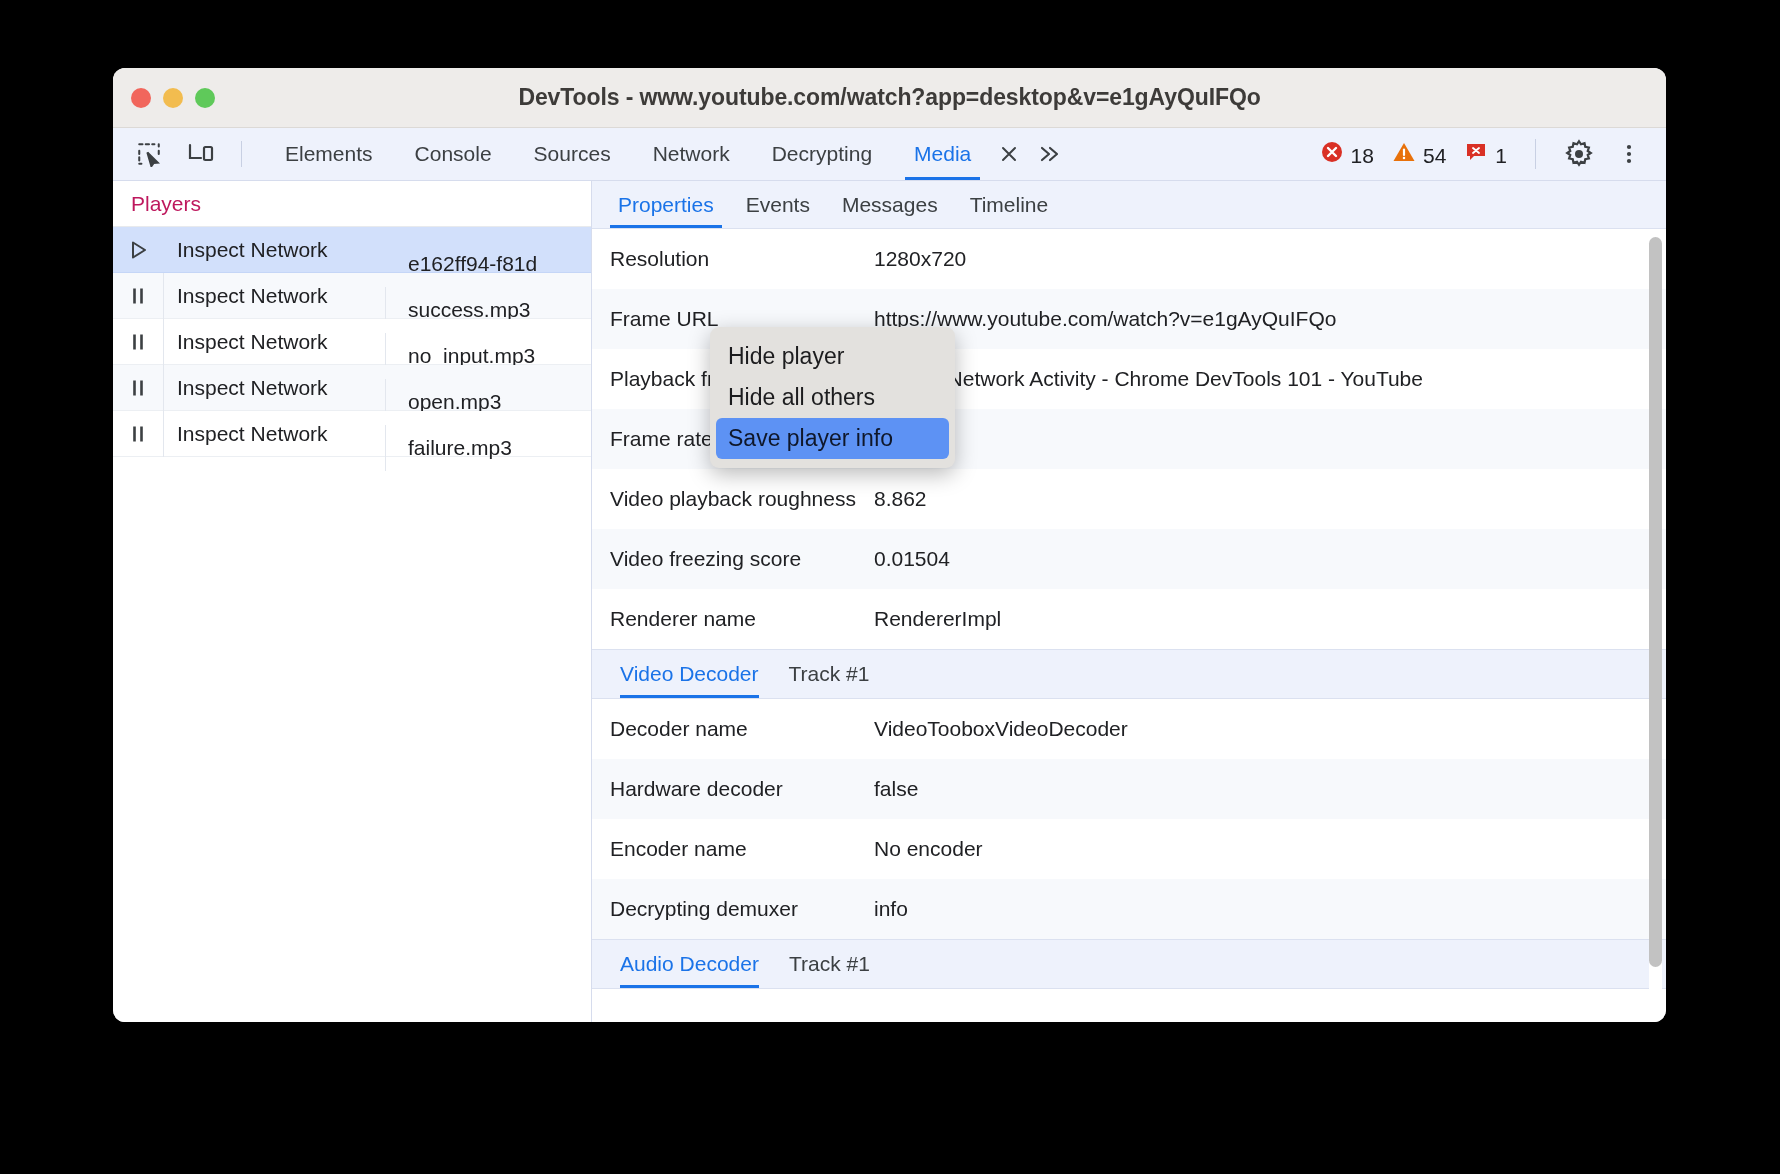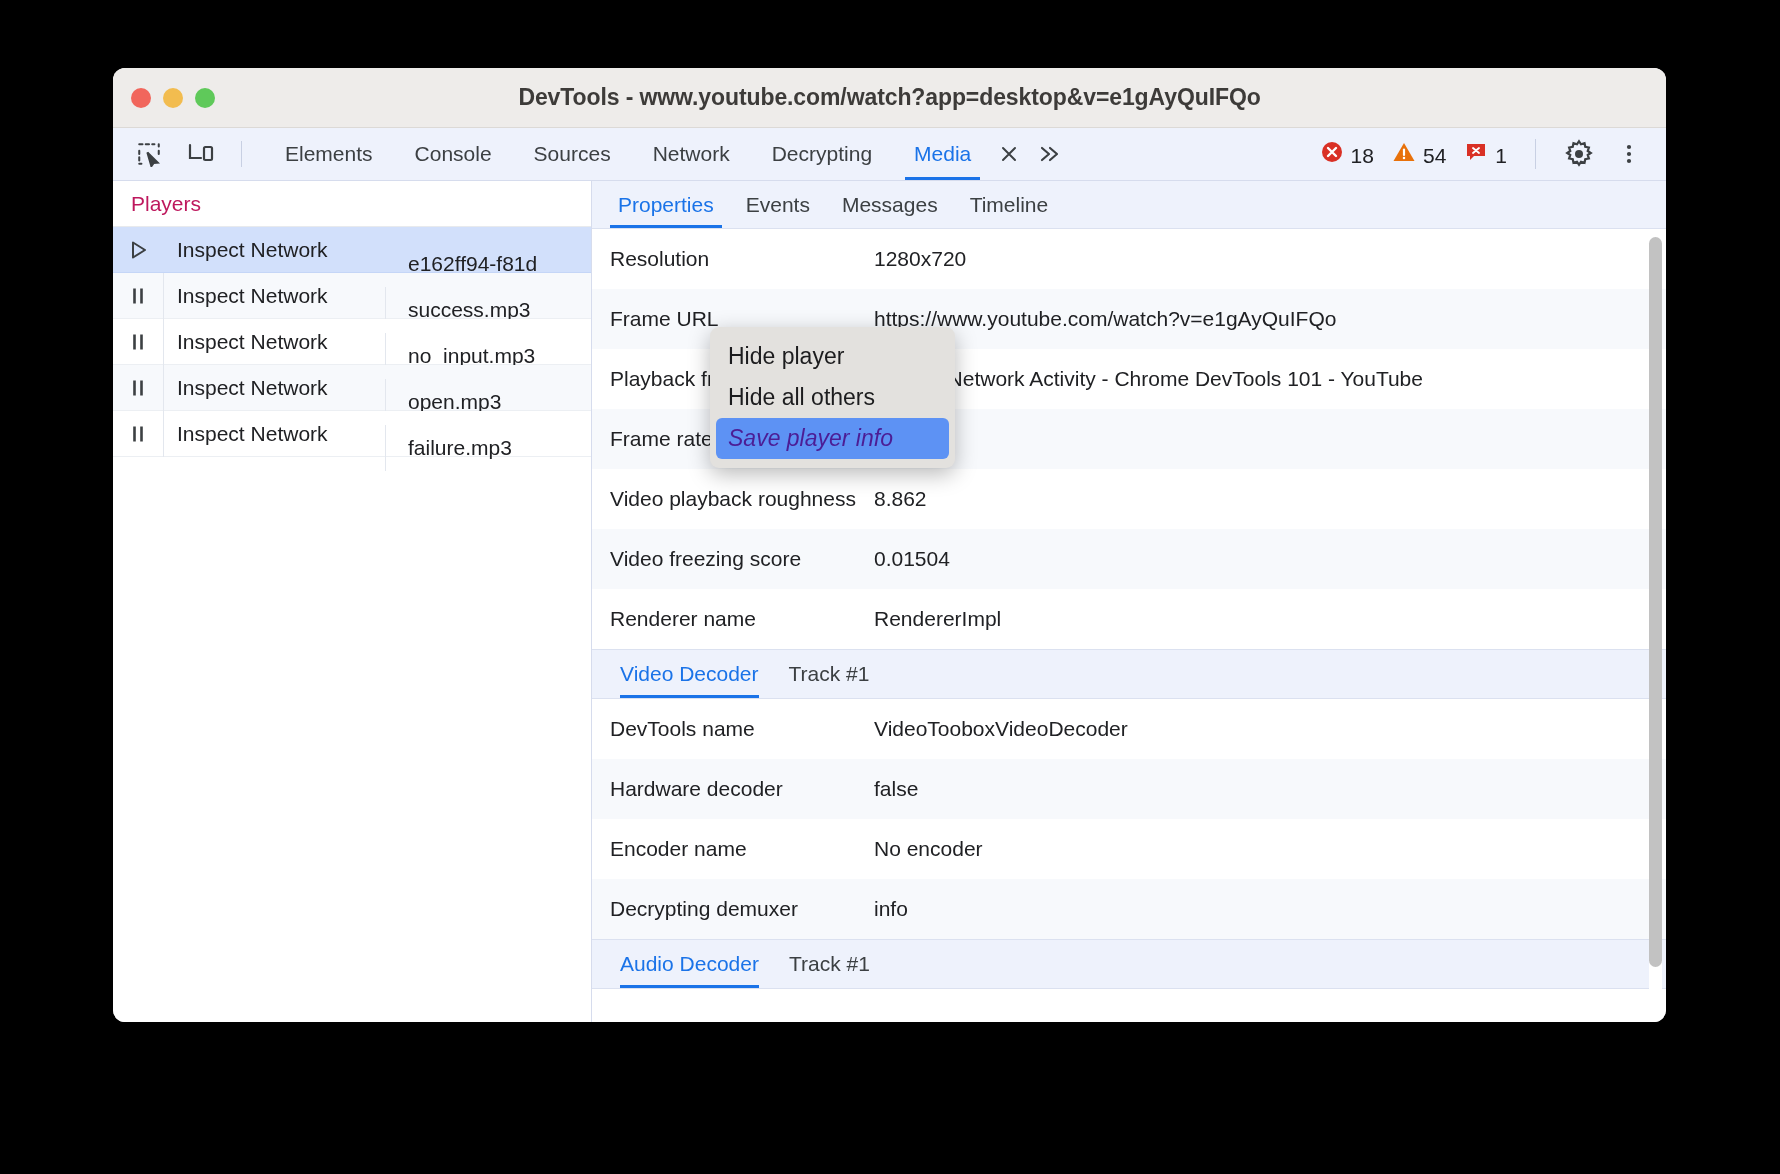--- a/index.html
+++ b/index.html
@@ -250,21 +250,21 @@
     box-shadow: 0 6px 22px rgba(0,0,0,.28);
     z-index: 50;
   }
   .ctx-item {
     font-size: 23px;
     color: #1c1c1e;
     padding: 7px 12px;
     border-radius: 6px;
     white-space: nowrap;
   }
-  .ctx-item.highlight { background: #5d92f4; color: #4c1d95; font-style: italic; }
+  .ctx-item.highlight { background: #5d92f4; color: #0f172a; }
 </style>
 </head>
 <body>
 
 <div class="window">
 
   <div class="titlebar">
     <div class="traffic">
       <div class="dot red"></div>
       <div class="dot yellow"></div>
@@ -476,21 +476,21 @@
           <div class="prop-key">Renderer name</div>
           <div class="prop-val">RendererImpl</div>
         </div>
 
         <div class="decoder-tabs">
           <div class="dec-tab active"><span>Video Decoder</span></div>
           <div class="dec-tab"><span>Track #1</span></div>
         </div>
 
         <div class="prop-row">
-          <div class="prop-key">DevTools name</div>
+          <div class="prop-key">Decoder name</div>
           <div class="prop-val">VideoTooboxVideoDecoder</div>
         </div>
         <div class="prop-row alt">
           <div class="prop-key">Hardware decoder</div>
           <div class="prop-val">false</div>
         </div>
         <div class="prop-row">
           <div class="prop-key">Encoder name</div>
           <div class="prop-val">No encoder</div>
         </div>

